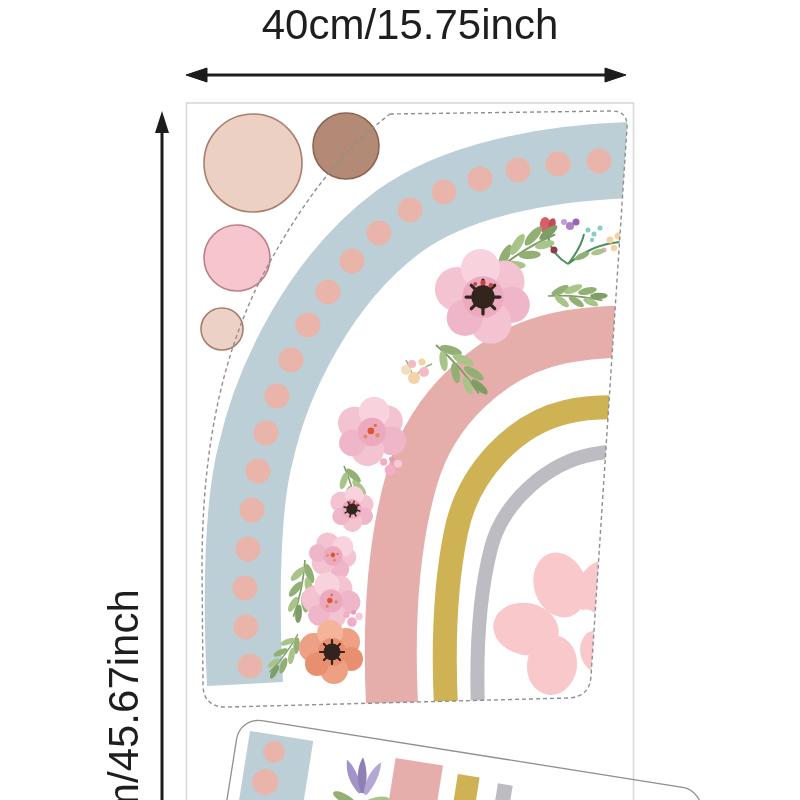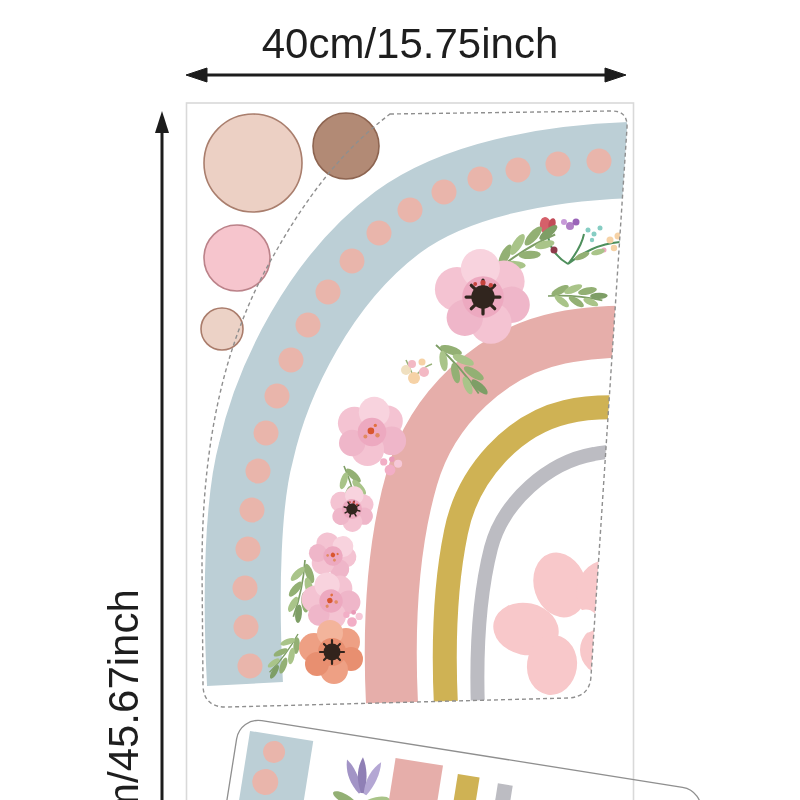--- a/index.html
+++ b/index.html
@@ -1,20 +1,20 @@
 <!DOCTYPE html>
 <html><head>
 <meta charset="utf-8">
 <style>
   html,body{margin:0;padding:0;background:#ffffff;}
   #stage{position:relative;width:800px;height:800px;overflow:hidden;background:#fff;
          font-family:"Liberation Sans",sans-serif;}
   #scene{position:absolute;left:0;top:0;}
   .dim-label{position:absolute;color:#1e1e1e;font-size:42px;letter-spacing:0px;white-space:nowrap;}
-  #width-label{left:180px;top:20px;width:460px;text-align:center;}
+  #width-label{left:180px;top:1px;width:460px;text-align:center;}
   #height-label{left:99px;top:818px;transform:rotate(-90deg);transform-origin:0 0;line-height:50px;}
 </style>
 </head>
 <body>
 <div id="stage">
 
 <svg id="scene" width="800" height="800" viewBox="0 0 800 800">
   <defs>
     <clipPath id="decalClip">
       <path d="M 390,114 L 612,111 Q 628,111 627,128 L 591,676 Q 590,697 568,698 L 228,707

